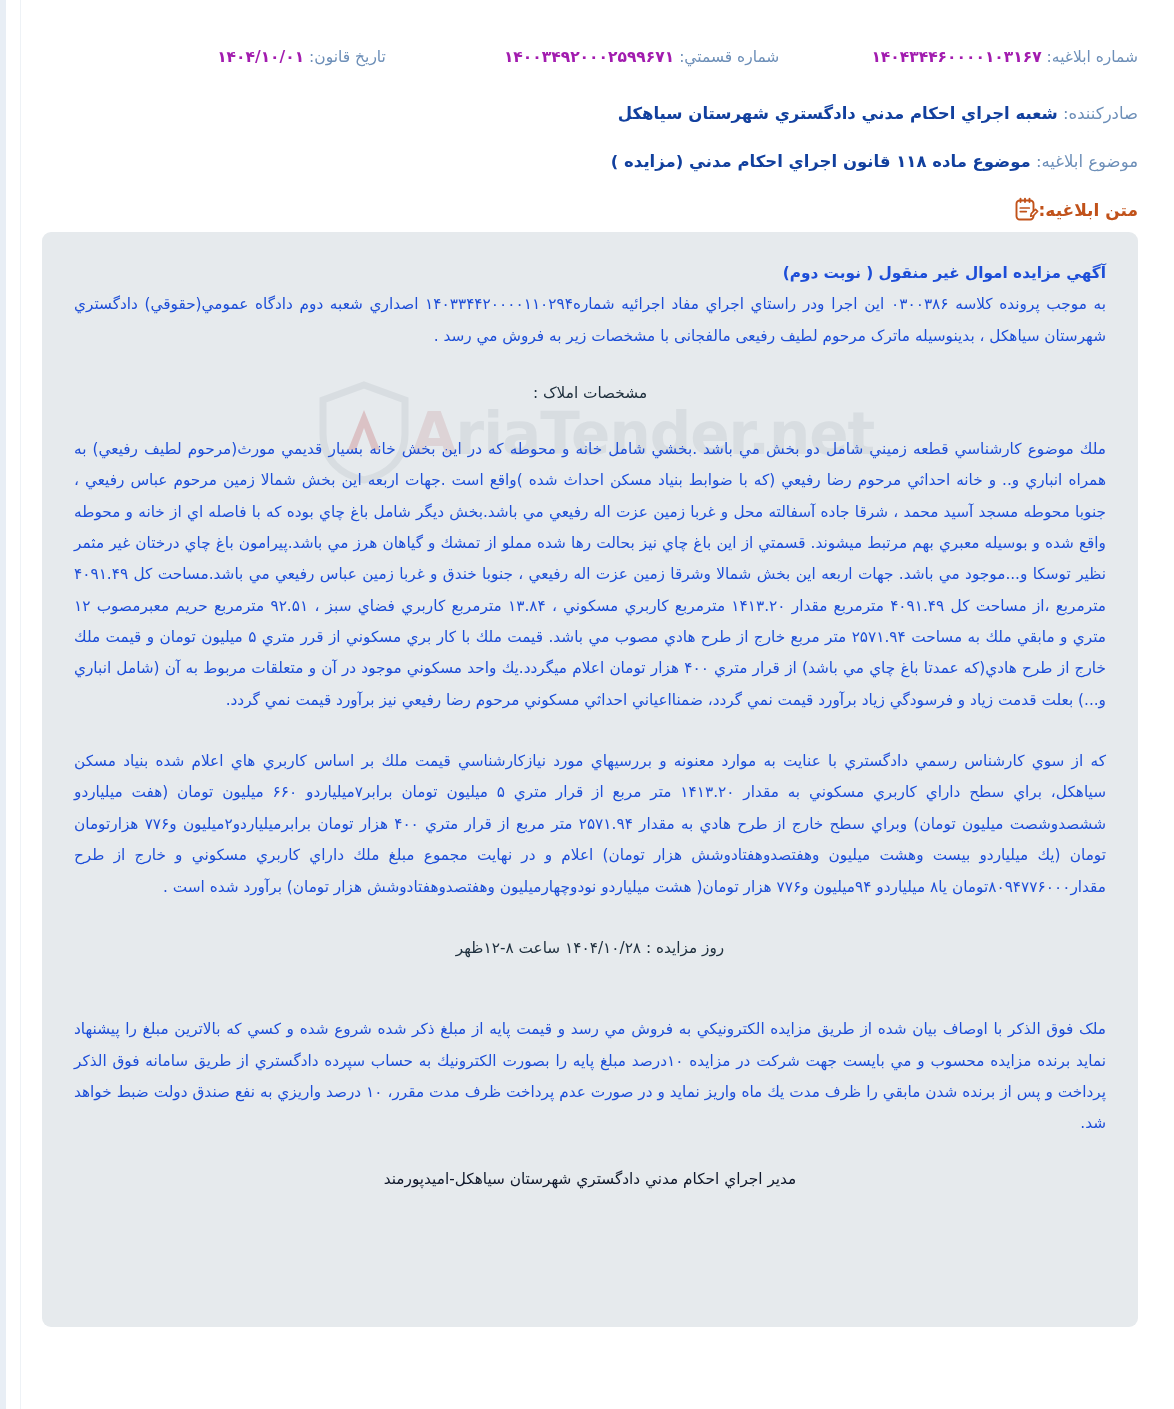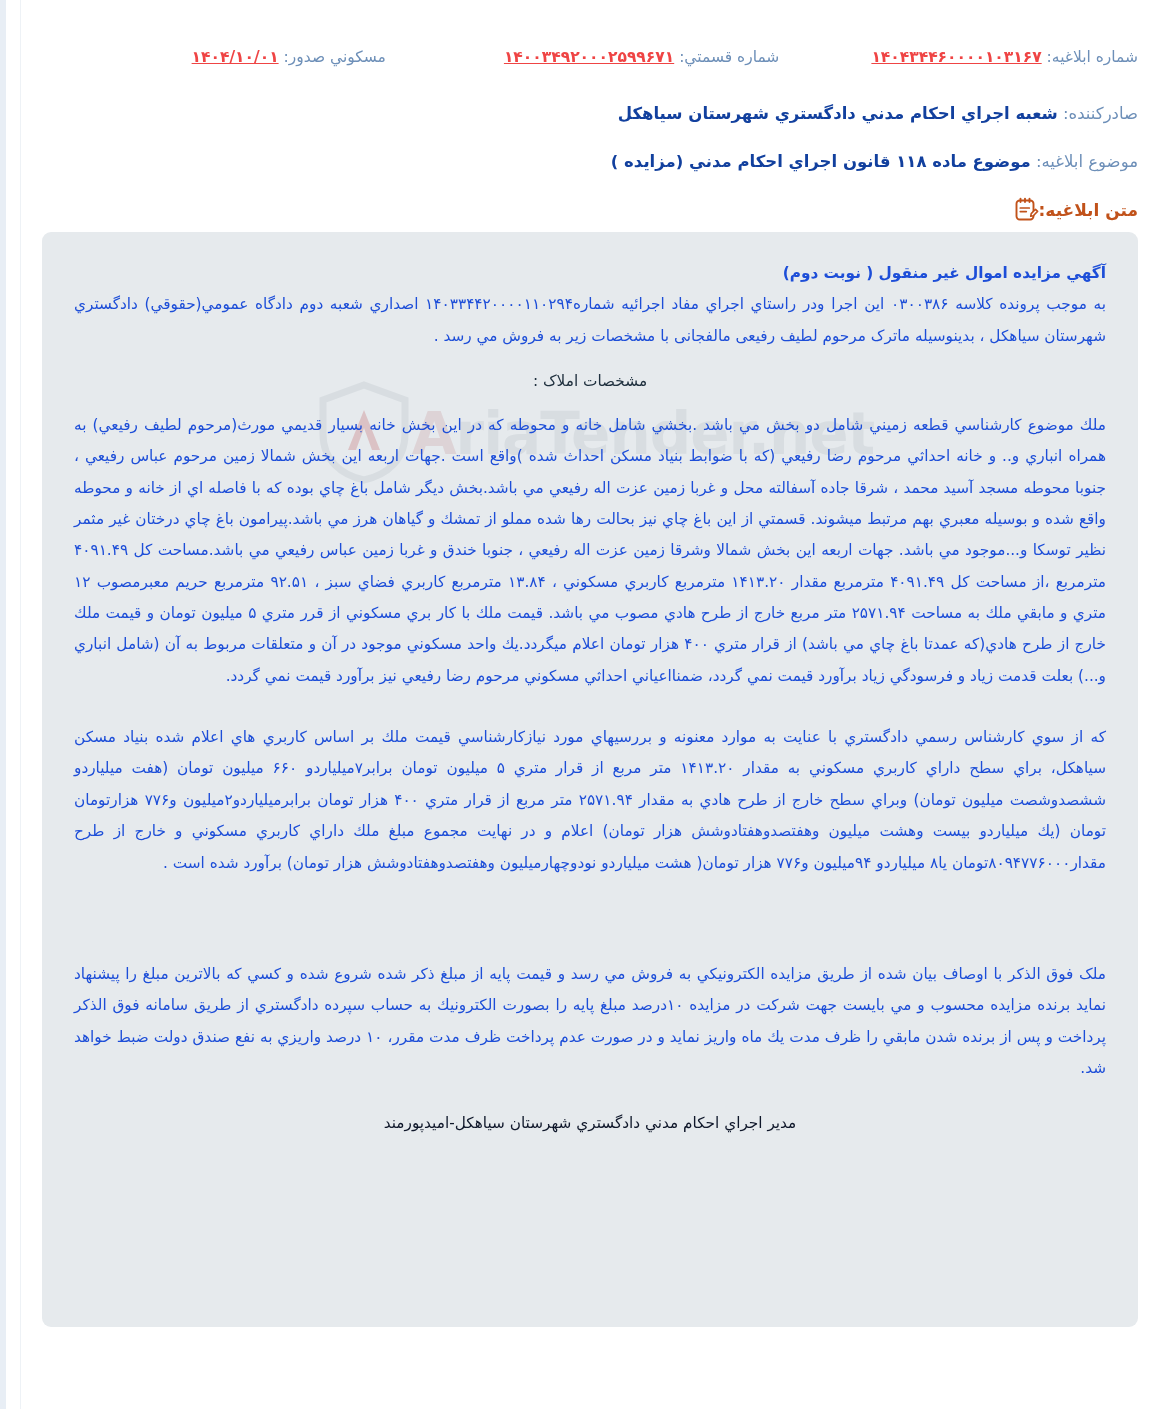--- a/index.html
+++ b/index.html
@@ -41,21 +41,21 @@
     align-items: center;
     direction: rtl;
     font-size: 15.5px;
   }
   .meta-item {
     white-space: nowrap;
     color: #5a7ca8;
     margin-left: 0;
   }
   .meta-item .m-label { color: #6d8fb8; font-weight: normal; }
-  .meta-item .m-value { color: #ef4444; font-weight: bold; letter-spacing: .2px; text-decoration: underline; }
+  .meta-item .m-value { color: #a21caf; font-weight: bold; letter-spacing: .2px; }
   .meta-gap-1 { flex: 0 0 92px; }
   .meta-gap-2 { flex: 0 0 118px; }
 
   
   .hdr-line {
     position: absolute;
     right: 36px;
     font-size: 16.5px;
     white-space: nowrap;
     direction: rtl;
@@ -134,21 +134,21 @@
     font-size: 16px;
     color: #1b2b38;
     margin-bottom: 26px;
   }
   .spacer-sm { height: 20px; }
   .spacer-md { height: 30px; }
   .label-line {
     text-align: center;
     font-size: 15.3px;
     color: #20313f;
-    margin: 0;
+    margin: 12px;
     direction: rtl;
   }
   .centered {
     text-align: center;
     font-size: 15.3px;
     color: #20313f;
     margin: 0;
     direction: rtl;
     line-height: 2.05;
   }
@@ -171,21 +171,21 @@
       <span class="m-label">شماره ابلاغیه:</span>
       <span class="m-value">۱۴۰۴۳۴۴۶۰۰۰۰۱۰۳۱۶۷</span>
     </div>
     <div class="meta-gap-1"></div>
     <div class="meta-item">
       <span class="m-label">شماره قسمتي:</span>
       <span class="m-value">۱۴۰۰۳۴۹۲۰۰۰۲۵۹۹۶۷۱</span>
     </div>
     <div class="meta-gap-2"></div>
     <div class="meta-item">
-      <span class="m-label">مسکوني صدور:</span>
+      <span class="m-label">تاریخ قانون:</span>
       <span class="m-value">۱۴۰۴/۱۰/۰۱</span>
     </div>
   </div>
 
   <div class="hdr-line issuer-line">
     <span class="h-label">صادرکننده:</span>
     <span class="h-value">شعبه اجراي احکام مدني دادگستري شهرستان سیاهکل</span>
   </div>
 
   <div class="hdr-line subject-line">
@@ -220,20 +220,21 @@
     <div class="card-inner">
       <div class="para title-line">آگهي مزايده اموال غير منقول ( نوبت دوم)</div>
       <div class="para">به موجب پرونده کلاسه ۰۳۰۰۳۸۶ این اجرا ودر راستاي اجراي مفاد اجرائیه شماره۱۴۰۳۳۴۴۲۰۰۰۰۱۱۰۲۹۴ اصداري شعبه دوم دادگاه عمومي(حقوقي) دادگستري شهرستان سیاهکل ، بدینوسیله ماترک مرحوم لطیف رفیعی مالفجانی با مشخصات زیر به فروش مي رسد .</div>
       <div class="spacer-sm"></div>
       <div class="label-line">مشخصات املاک :</div>
       <div class="spacer-sm"></div>
       <div class="para">ملك موضوع کارشناسي قطعه زمیني  شامل دو بخش مي باشد .بخشي شامل خانه و محوطه که در این بخش خانه بسیار قدیمي مورث(مرحوم لطیف رفیعي) به همراه انباري و.. و خانه احداثي  مرحوم رضا رفیعي (که با ضوابط بنیاد مسکن احداث شده )واقع است .جهات اربعه این بخش شمالا زمین مرحوم عباس رفیعي ، جنوبا محوطه مسجد آسید محمد ، شرقا جاده آسفالته محل و غربا زمین عزت اله رفیعي مي باشد.بخش  دیگر شامل باغ چاي بوده که با فاصله اي از خانه و محوطه واقع شده و بوسیله معبري بهم مرتبط میشوند. قسمتي از این باغ چاي نیز بحالت رها شده مملو از تمشك و گیاهان هرز مي باشد.پیرامون باغ چاي درختان غیر مثمر نظیر توسکا و...موجود مي باشد. جهات اربعه این بخش شمالا وشرقا زمین عزت اله رفیعي ، جنوبا خندق  و غربا زمین عباس رفیعي مي باشد.مساحت کل ۴۰۹۱.۴۹ مترمربع  ،از مساحت کل ۴۰۹۱.۴۹ مترمربع مقدار ۱۴۱۳.۲۰ مترمربع کاربري مسکوني ، ۱۳.۸۴ مترمربع کاربري فضاي سبز ، ۹۲.۵۱ مترمربع حریم معبرمصوب ۱۲ متري  و مابقي ملك به مساحت ۲۵۷۱.۹۴ متر مربع خارج از طرح هادي مصوب مي باشد.  قیمت ملك با کار بري مسکوني از قرر متري ۵ میلیون تومان و قیمت ملك خارج از طرح هادي(که عمدتا باغ چاي مي باشد) از قرار متري ۴۰۰ هزار تومان  اعلام میگردد.یك واحد مسکوني موجود در آن و متعلقات مربوط به آن (شامل انباري و...)  بعلت قدمت زیاد و فرسودگي زیاد برآورد قیمت نمي گردد، ضمنااعیاني احداثي مسکوني مرحوم رضا رفیعي نیز برآورد قیمت نمي گردد.</div>
       <div class="spacer-md"></div>
       <div class="para">که از سوي کارشناس رسمي دادگستري با عنایت به موارد معنونه و  بررسیهاي مورد نیازکارشناسي قیمت ملك بر اساس کاربري هاي اعلام شده بنیاد مسکن سیاهکل،  براي  سطح داراي  کاربري مسکوني  به  مقدار ۱۴۱۳.۲۰ متر مربع  از قرار متري ۵ میلیون تومان برابر۷میلیاردو ۶۶۰ میلیون تومان (هفت میلیاردو ششصدوشصت میلیون تومان) وبراي   سطح   خارج  از طرح هادي  به مقدار ۲۵۷۱.۹۴ متر مربع   از قرار متري  ۴۰۰ هزار تومان برابرمیلیاردو۲میلیون و۷۷۶ هزارتومان تومان (یك میلیاردو بیست وهشت میلیون وهفتصدوهفتادوشش هزار تومان) اعلام  و در نهایت مجموع مبلغ ملك داراي کاربري مسکوني و خارج از طرح مقدار۸۰۹۴۷۷۶۰۰۰تومان یا۸ میلیاردو ۹۴میلیون و۷۷۶ هزار تومان( هشت میلیاردو نودوچهارمیلیون وهفتصدوهفتادوشش هزار تومان) برآورد شده است .</div>
       <div class="spacer-md"></div>
+      <div class="centered">روز مزایده : ۱۴۰۴/۱۰/۲۸ ساعت ۸-۱۲ظهر</div>
       <div class="spacer-sm"></div>
       <div class="spacer-md"></div>
       <div class="para">ملک فوق الذکر با اوصاف بیان شده از طریق مزایده الکترونیکي به فروش مي رسد و قیمت پایه از مبلغ ذکر شده شروع شده و کسي که بالاترین مبلغ را پیشنهاد نماید برنده مزایده محسوب و مي بایست جهت شرکت در مزایده ۱۰درصد مبلغ پایه را بصورت الکترونیك به حساب سپرده دادگستري از طریق سامانه فوق الذکر پرداخت و پس از برنده شدن مابقي را ظرف مدت یك ماه واریز نماید و در صورت عدم پرداخت  ظرف مدت مقرر، ۱۰ درصد واریزي به نفع صندق دولت ضبط خواهد شد.</div>
       <div class="spacer-md"></div>
       <div class="sig">مدير اجراي احکام مدني دادگستري شهرستان سیاهکل-امیدپورمند</div>
     </div>
   </div>
 </div>
 
 </body></html>

